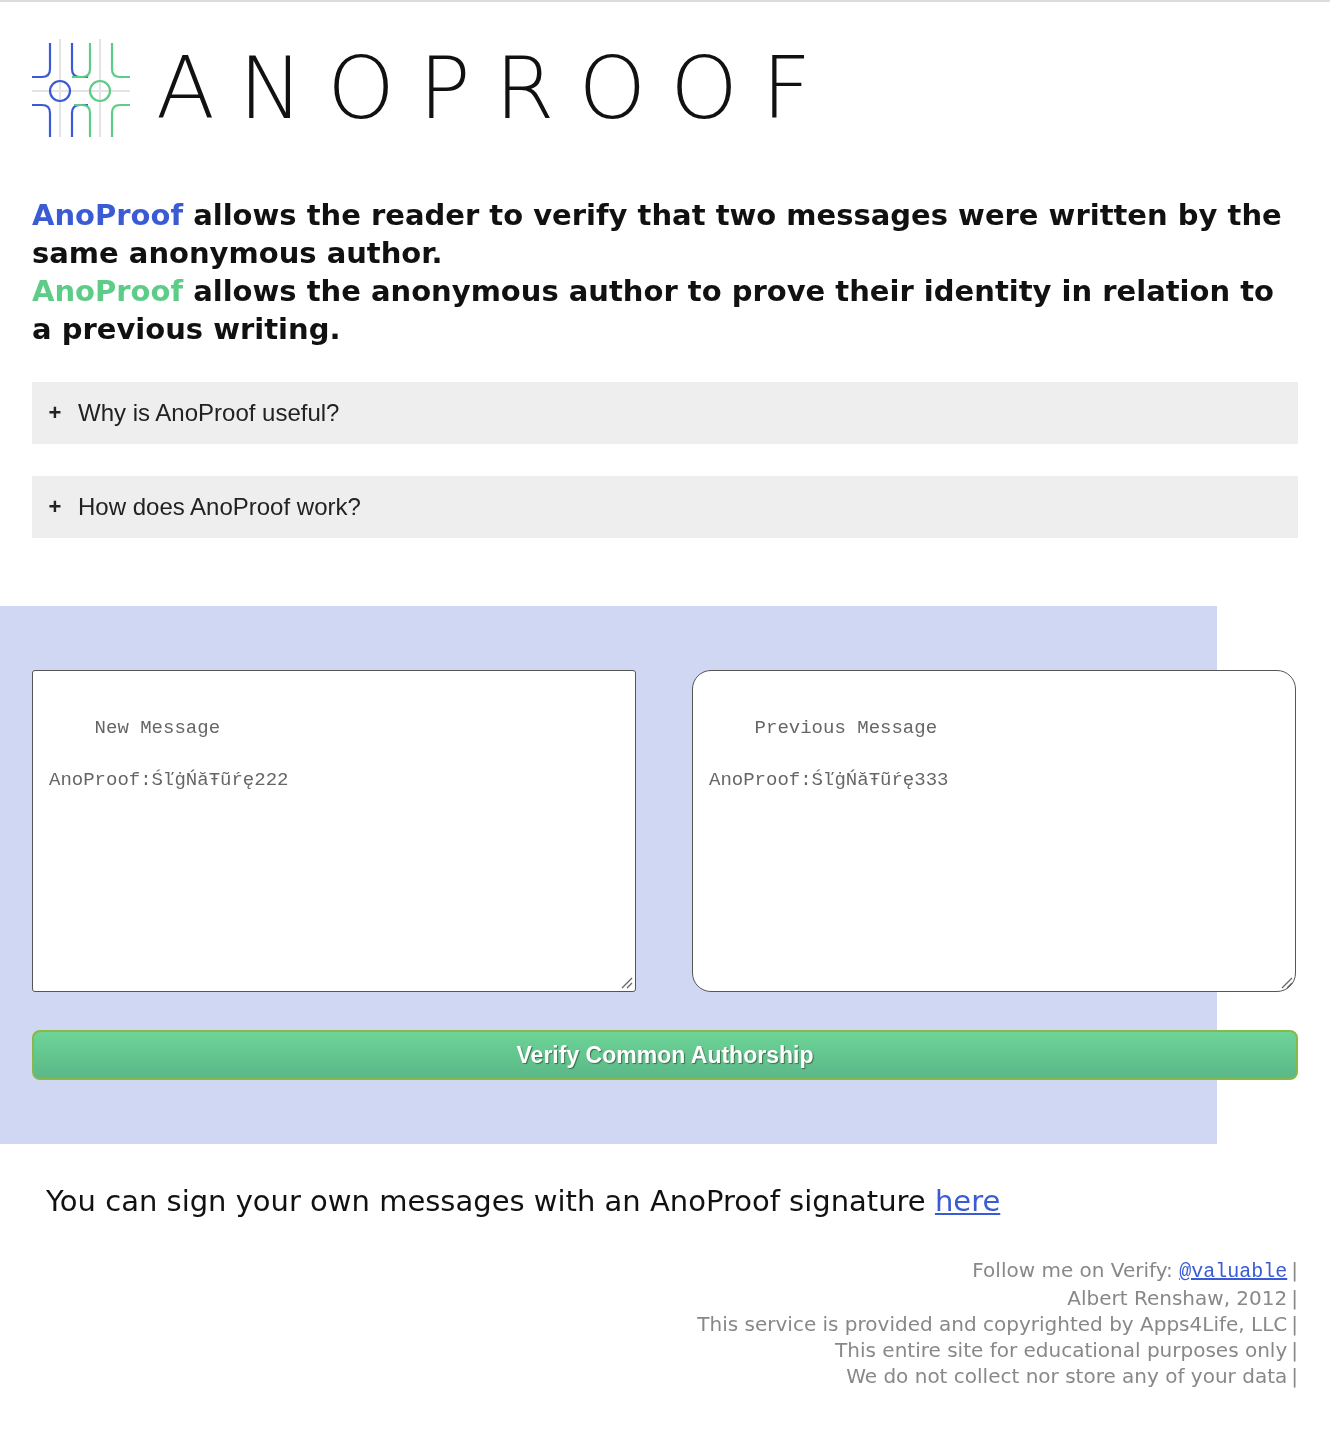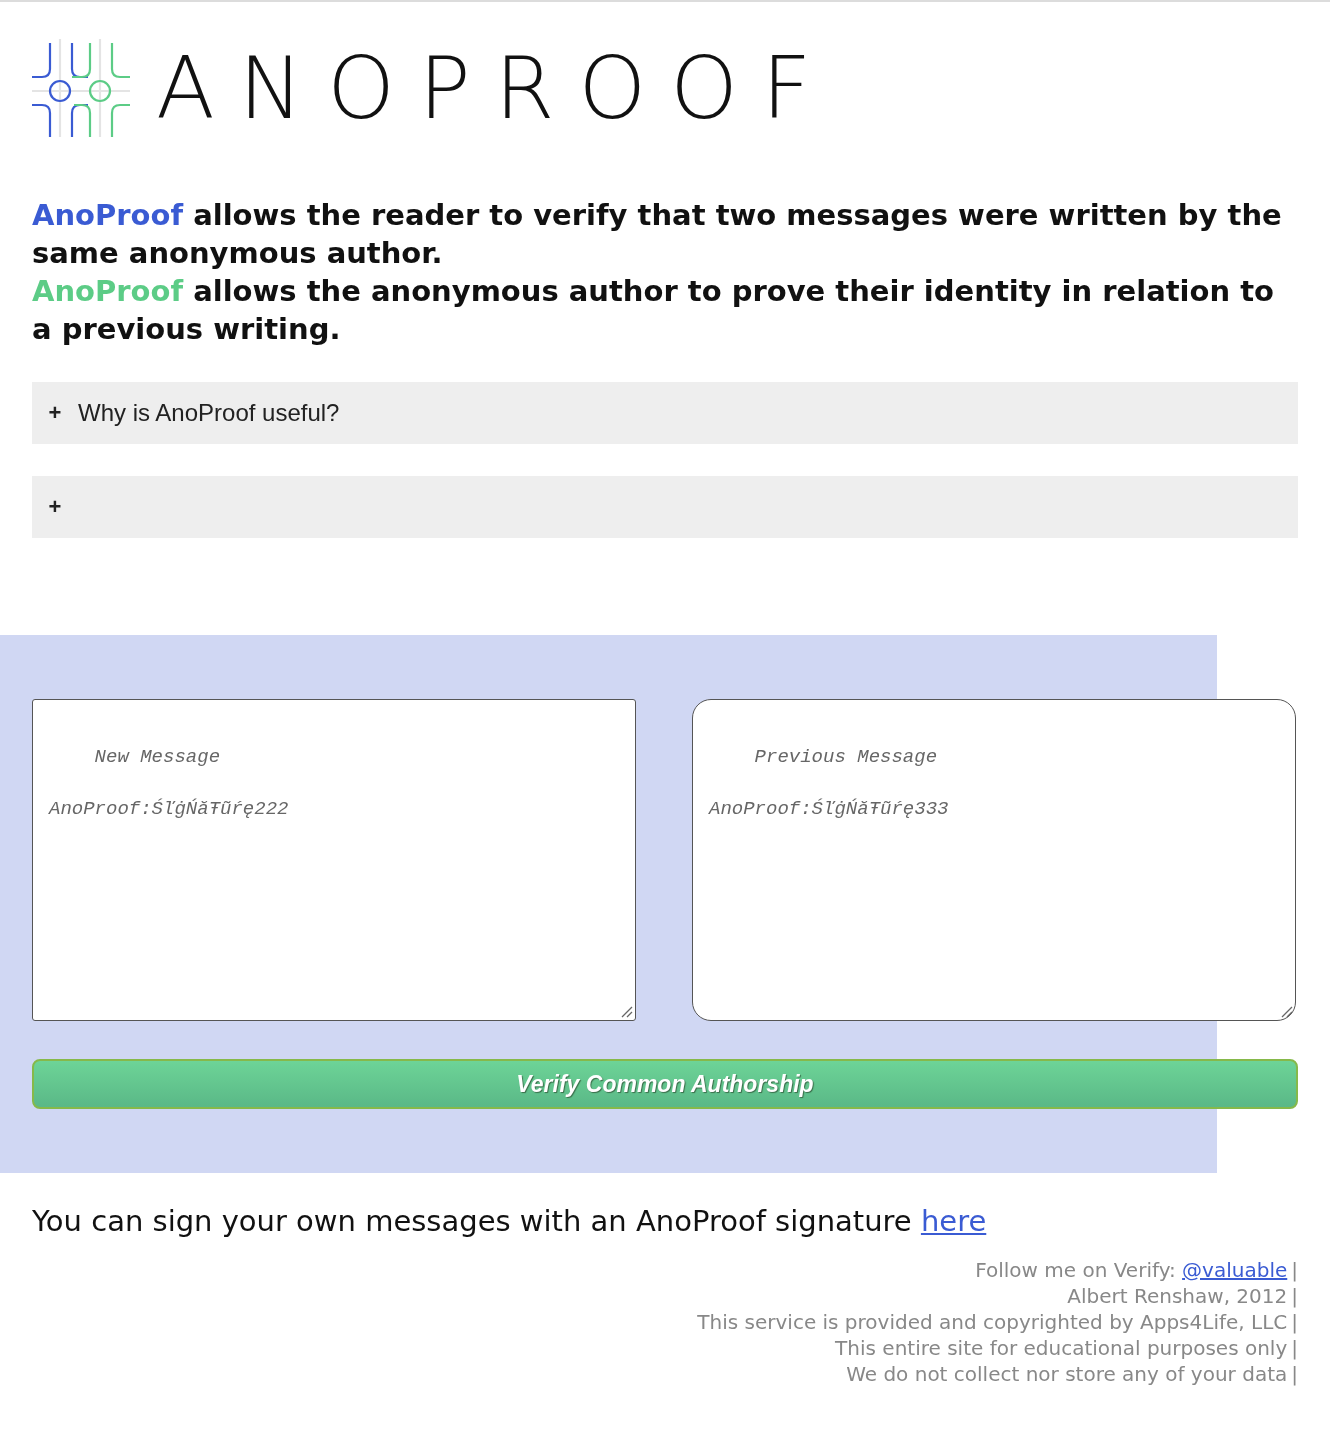--- a/index.html
+++ b/index.html
@@ -9,28 +9,28 @@
     border-top: 2px solid #dcdcdc; box-sizing: border-box; position: relative; overflow: hidden;
   }
   .header { position: absolute; left: 32px; top: 36px; height: 100px; display: flex; align-items: center; }
   .logo-mark { width: 98px; height: 98px; }
   .wordmark { margin-left: 26px; font-family: "DejaVu Sans", sans-serif; font-weight: 200; font-size: 86px; letter-spacing: 24px; color: #111; -webkit-text-stroke: 0; line-height: 1; }
   .intro { position: absolute; left: 32px; top: 194px; width: 1260px; font-size: 29px; line-height: 38px; font-weight: bold; }
   .intro .blue { color: #3a5bd3; }
   .intro .green { color: #5ccc86; }
   .acc { position: absolute; left: 32px; width: 1266px; height: 62px; background: #eeeeee; display: flex; align-items: center; font-family: "Liberation Sans", sans-serif; font-size: 24px; color: #222; cursor: pointer; }
   .acc .plus { width: 46px; text-align: center; font-weight: bold; font-size: 22px; }
-  .panel { position: absolute; left: 0; top: 633px; width: 1217px; height: 538px; background: #d0d7f3; font-style: italic; }
+  .panel { position: absolute; left: 0; top: 604px; width: 1217px; height: 538px; background: #d0d7f3; }
   .ta { position: absolute; top: 64px; width: 604px; height: 322px; background: #fff; border: 1.5px solid #555; border-radius: 3px; box-sizing: border-box; padding: 18px 16px; font-family: "Liberation Mono", monospace; font-size: 19px; color: #666; white-space: pre-wrap; line-height: 26px; }
   .ta .grip { position: absolute; right: 2px; bottom: 2px; width: 14px; height: 14px; }
   .btn { position: absolute; left: 32px; top: 424px; width: 1266px; height: 50px; border: 2px solid #86b94a; border-radius: 8px; box-sizing: border-box; background: linear-gradient(#6dd497, #5ab887); color: #fff; font-family: "Liberation Sans", sans-serif; font-weight: bold; font-size: 23px; text-align: center; line-height: 46px; text-shadow: 1px 1px 1px #3a6e4a; cursor: pointer; }
-  .sign { position: absolute; left: 32px; top: 1182px; font-size: 29px; margin-top: 20px; }
+  .sign { position: absolute; left: 46px; top: 1182px; font-size: 29px; }
   .sign a { color: #3a5bd3; text-decoration: underline; }
   .footer { position: absolute; right: 32px; top: 1255px; text-align: right; font-size: 20px; line-height: 26px; color: #888; }
-  .footer a { color: #3a5bd3; text-decoration: underline; }
+  .footer a { color: #3a5bd3; text-decoration: underline; font-family: Liberation Mono, monospace; }
   .footer .sep { color: #888; margin-left: 4px; }
 </style>
 </head>
 <body>
 
 <div class="header">
   <svg class="logo-mark" viewBox="0 0 98 98">
     <g fill="none" stroke-width="2.2">
       <line x1="0" y1="52" x2="98" y2="52" stroke="#e4e4e4"></line>
       <line x1="28" y1="0" x2="28" y2="98" stroke="#e4e4e4"></line>
@@ -58,20 +58,21 @@
     <span class="green">AnoProof</span><span> allows the anonymous author to prove their identity in relation to a previous writing.</span>
   </div>
 </div>
 
 <div class="acc" style="top:380px;">
   <span class="plus">+</span>
   <span>Why is AnoProof useful?</span>
 </div>
 <div class="acc" style="top:474px;">
   <span class="plus">+</span>
+  <span>How does AnoProof work?</span>
 </div>
 
 <div class="panel">
   <div class="ta" style="left:32px;">
     <span>New Message
 
 AnoProof:ŚľġŃăŦũŕę222</span>
     <svg class="grip" viewBox="0 0 14 14">
         <path d="M13 3 L3 13 M13 8 L8 13" stroke="#666" stroke-width="1.3"></path>
       </svg>

